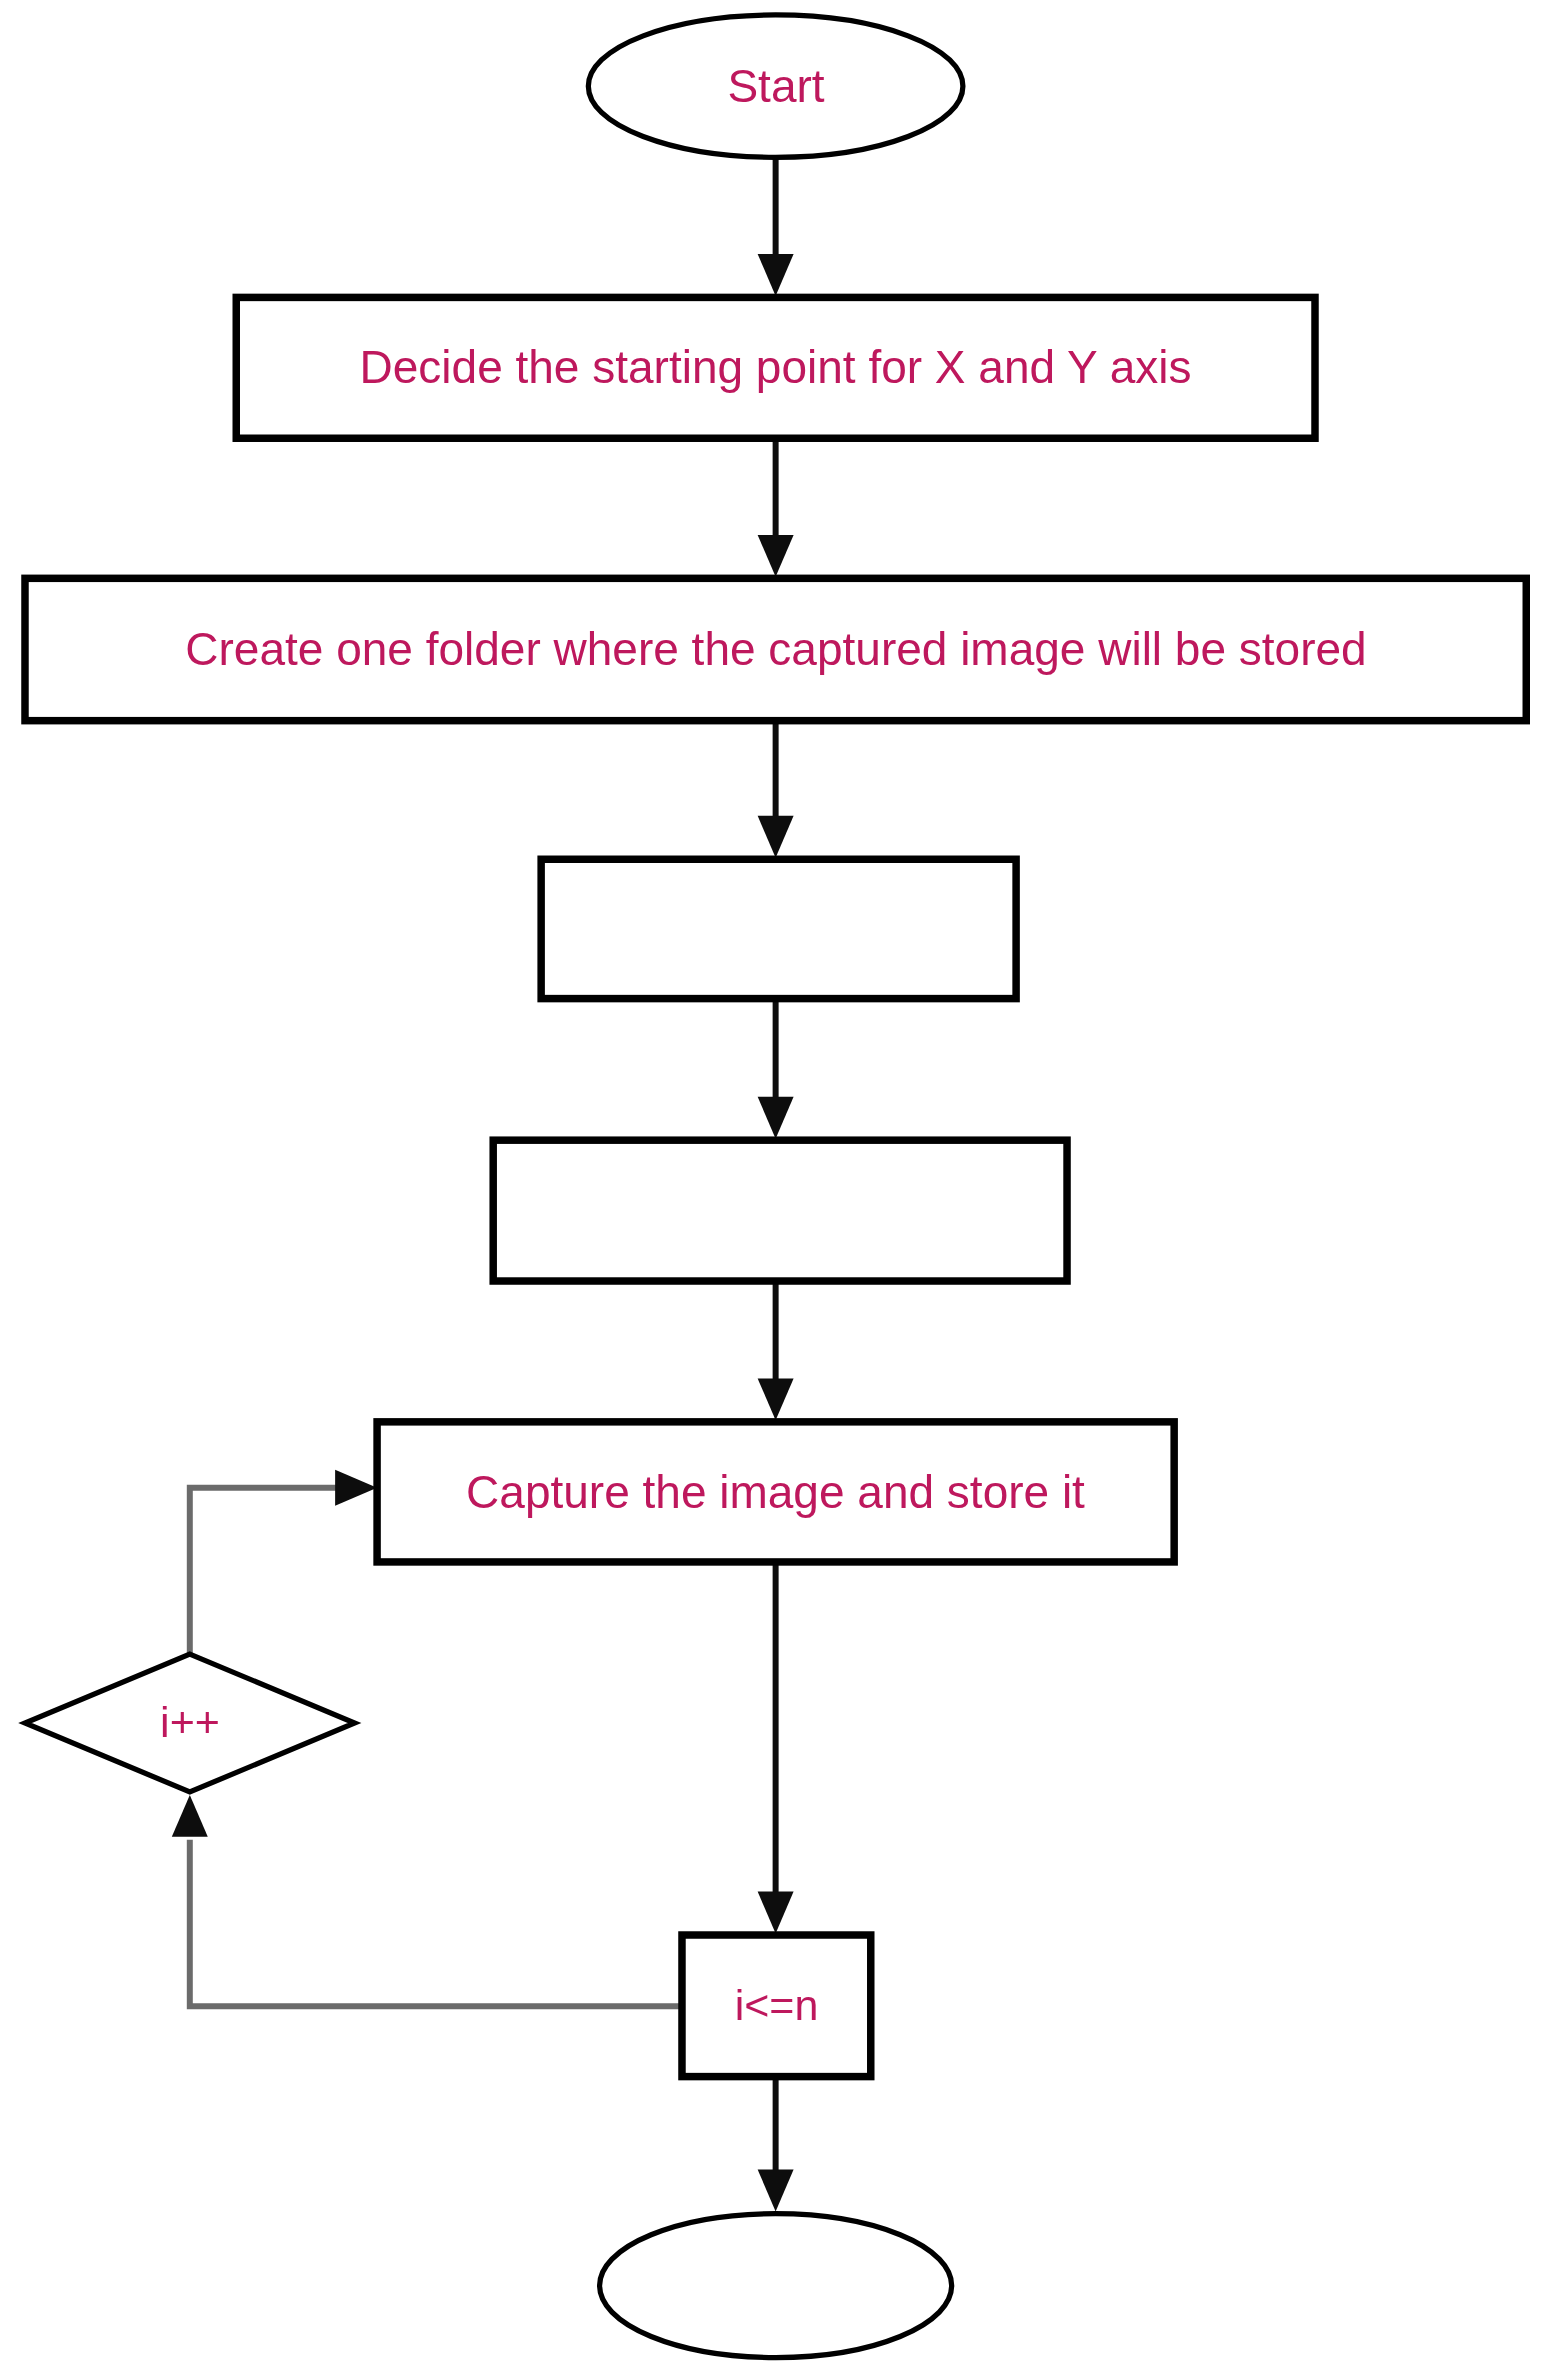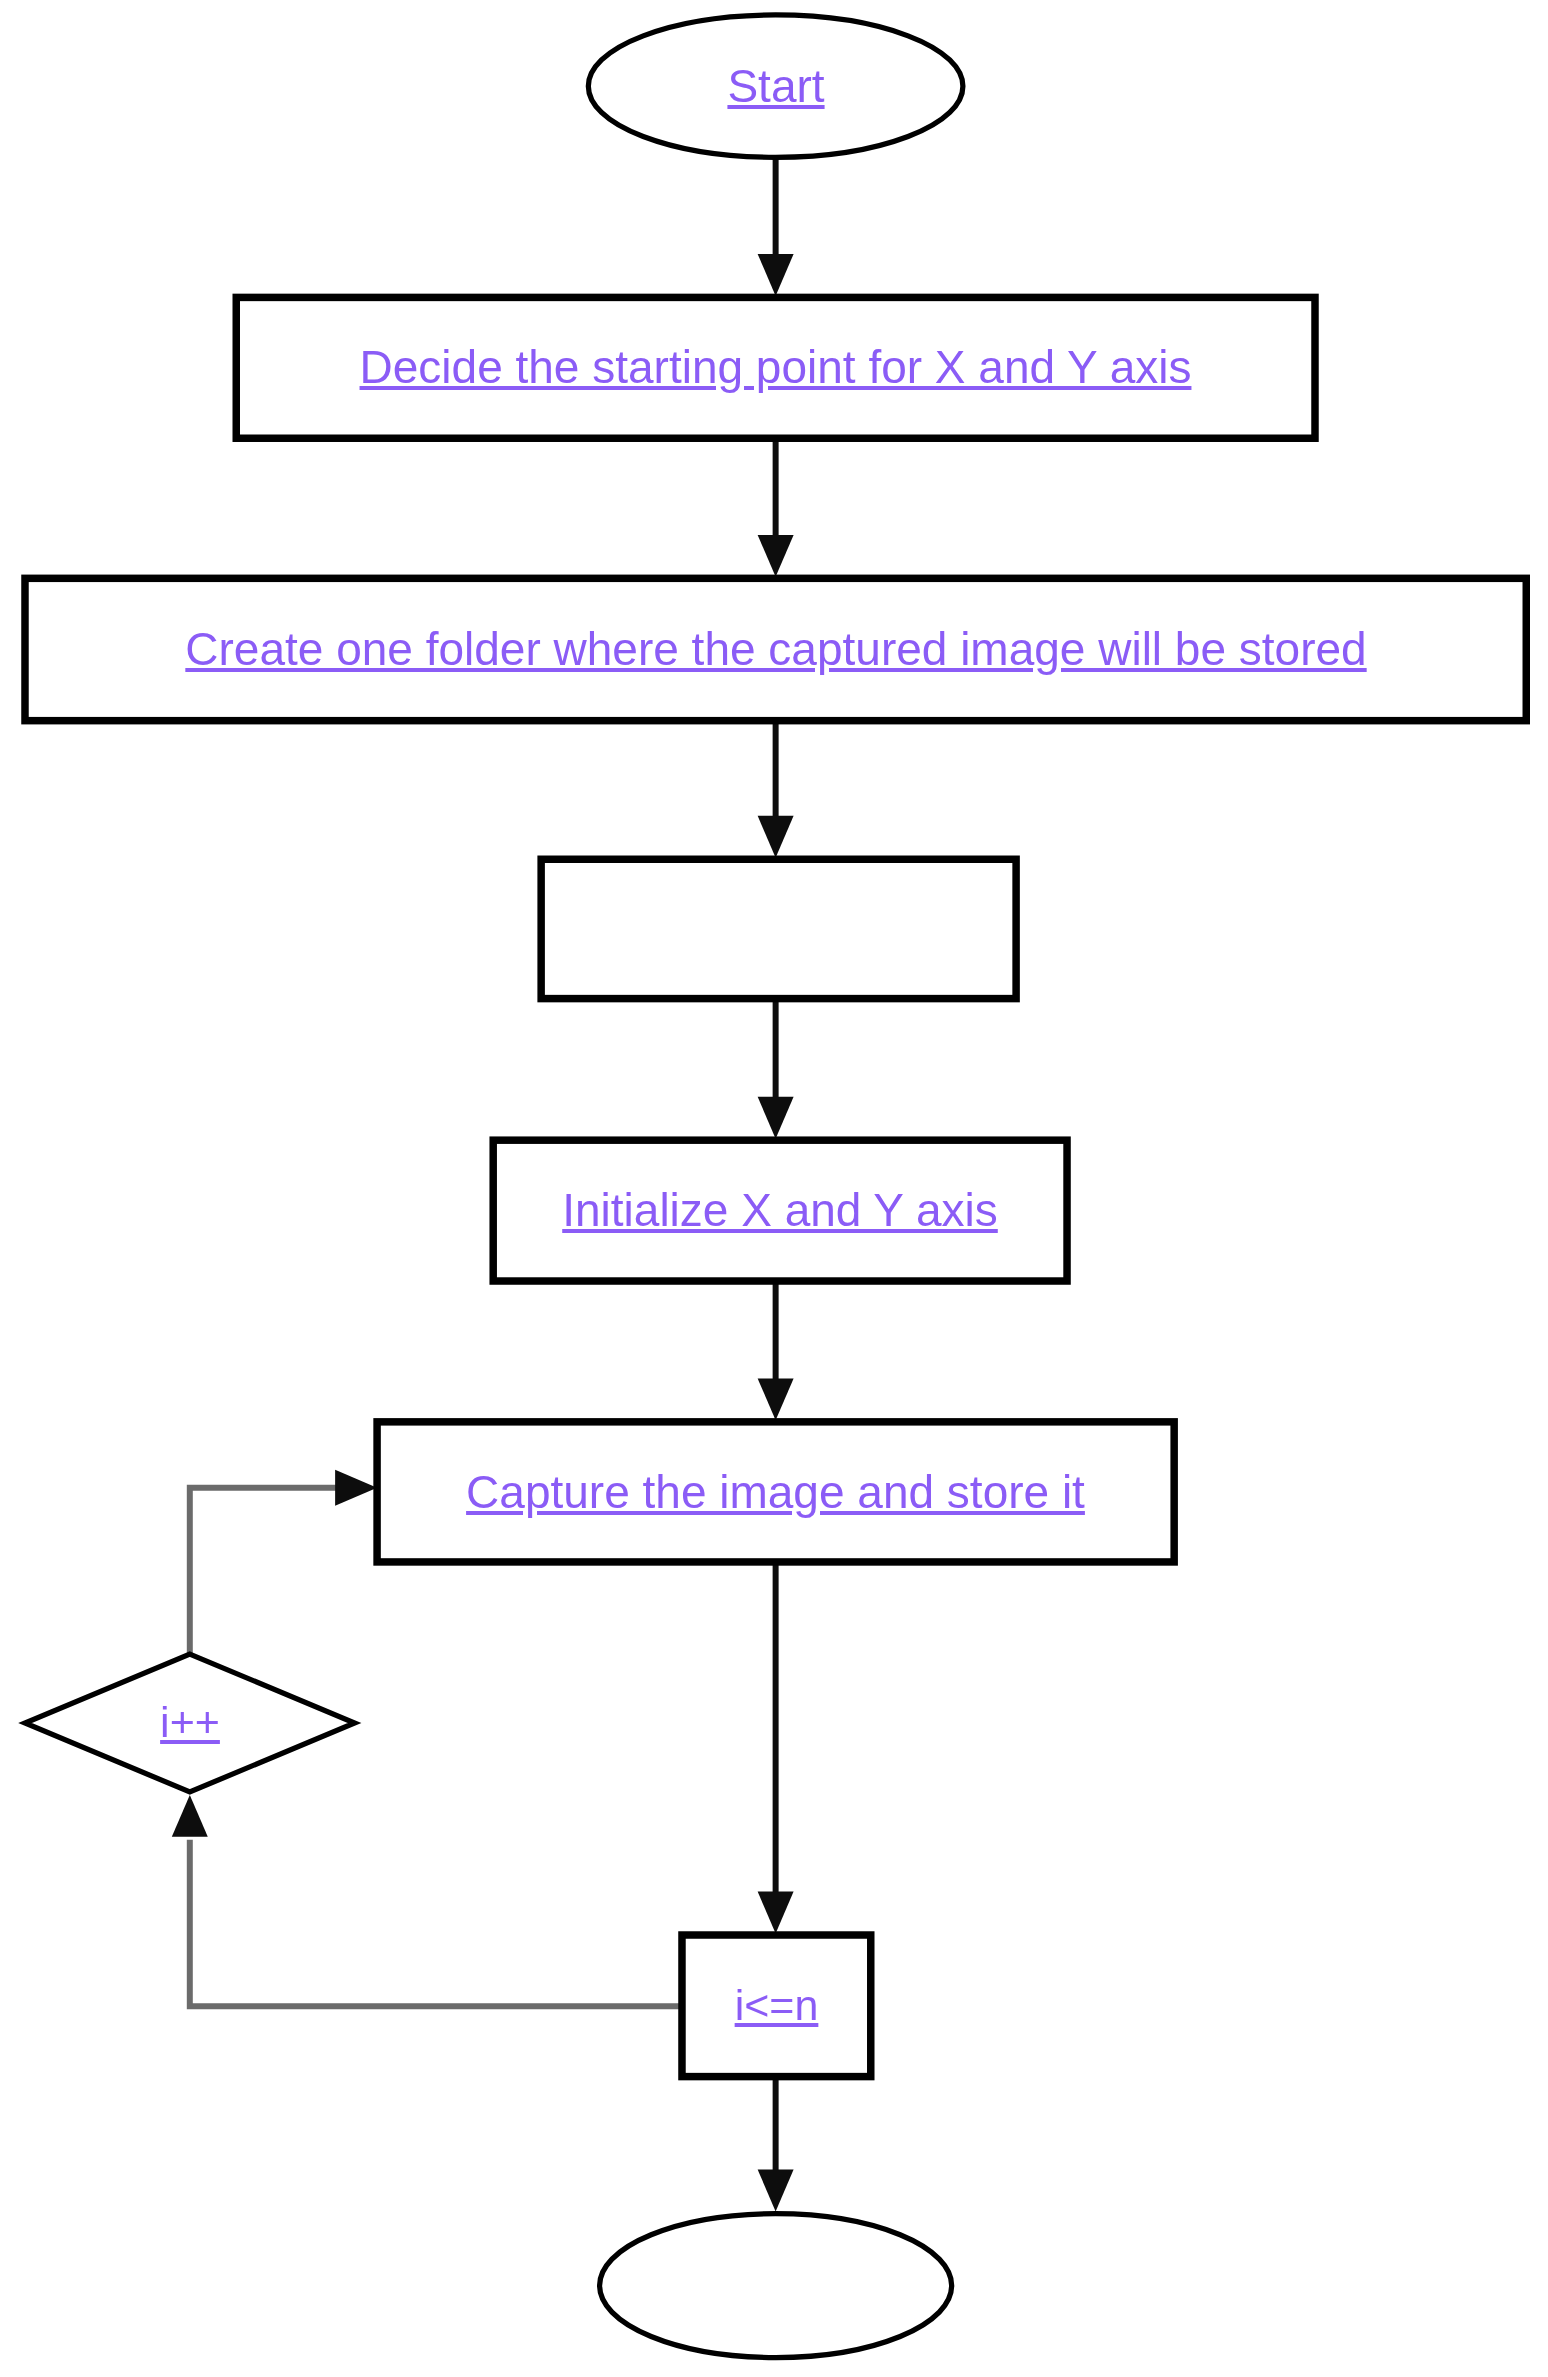--- a/index.html
+++ b/index.html
@@ -12,24 +12,23 @@
     overflow:hidden;
   }
   .diagram-svg{position:absolute;left:0;top:0;width:1549px;height:2377px;}
   .lbl{
     position:absolute;
     display:flex;
     align-items:center;
     justify-content:center;
     text-align:center;
     font-size:46px;
-    color:#8b5cf6;
+    color:#be185d;
     line-height:1.1;
     white-space:nowrap;
-    text-decoration:underline;
   }
   .lbl.small{font-size:43px;}
 </style>
 </head>
 <body>
 
 <div class="canvas">
 
   <svg class="diagram-svg" viewBox="0 0 2067 3173" xmlns="http://www.w3.org/2000/svg">
 
@@ -80,21 +79,20 @@
     <ellipse cx="1035" cy="3051" rx="235" ry="96" fill="#ffffff" stroke="#000000" stroke-width="7"></ellipse>
   </svg>
 
   <div class="lbl" style="left:587px;top:13.5px;width:378px;height:145px;">Start</div>
 
   <div class="lbl" style="left:25px;top:578px;width:1502px;height:142px;">Create one folder where the captured image will be stored</div>
 
   <div class="lbl" style="left:236px;top:297px;width:1079px;height:141px;">Decide the starting point for X and Y axis</div>
 
 
-  <div class="lbl" style="left:493px;top:1140px;width:574px;height:141px;">Initialize X and Y axis</div>
 
   <div class="lbl" style="left:377px;top:1422px;width:797px;height:140px;">Capture the image and store it</div>
 
   <div class="lbl small" style="left:25px;top:1654px;width:330px;height:138px;">i++</div>
 
   <div class="lbl small" style="left:682px;top:1935px;width:189px;height:142px;">i&lt;=n</div>
 
 
 </div>
 

